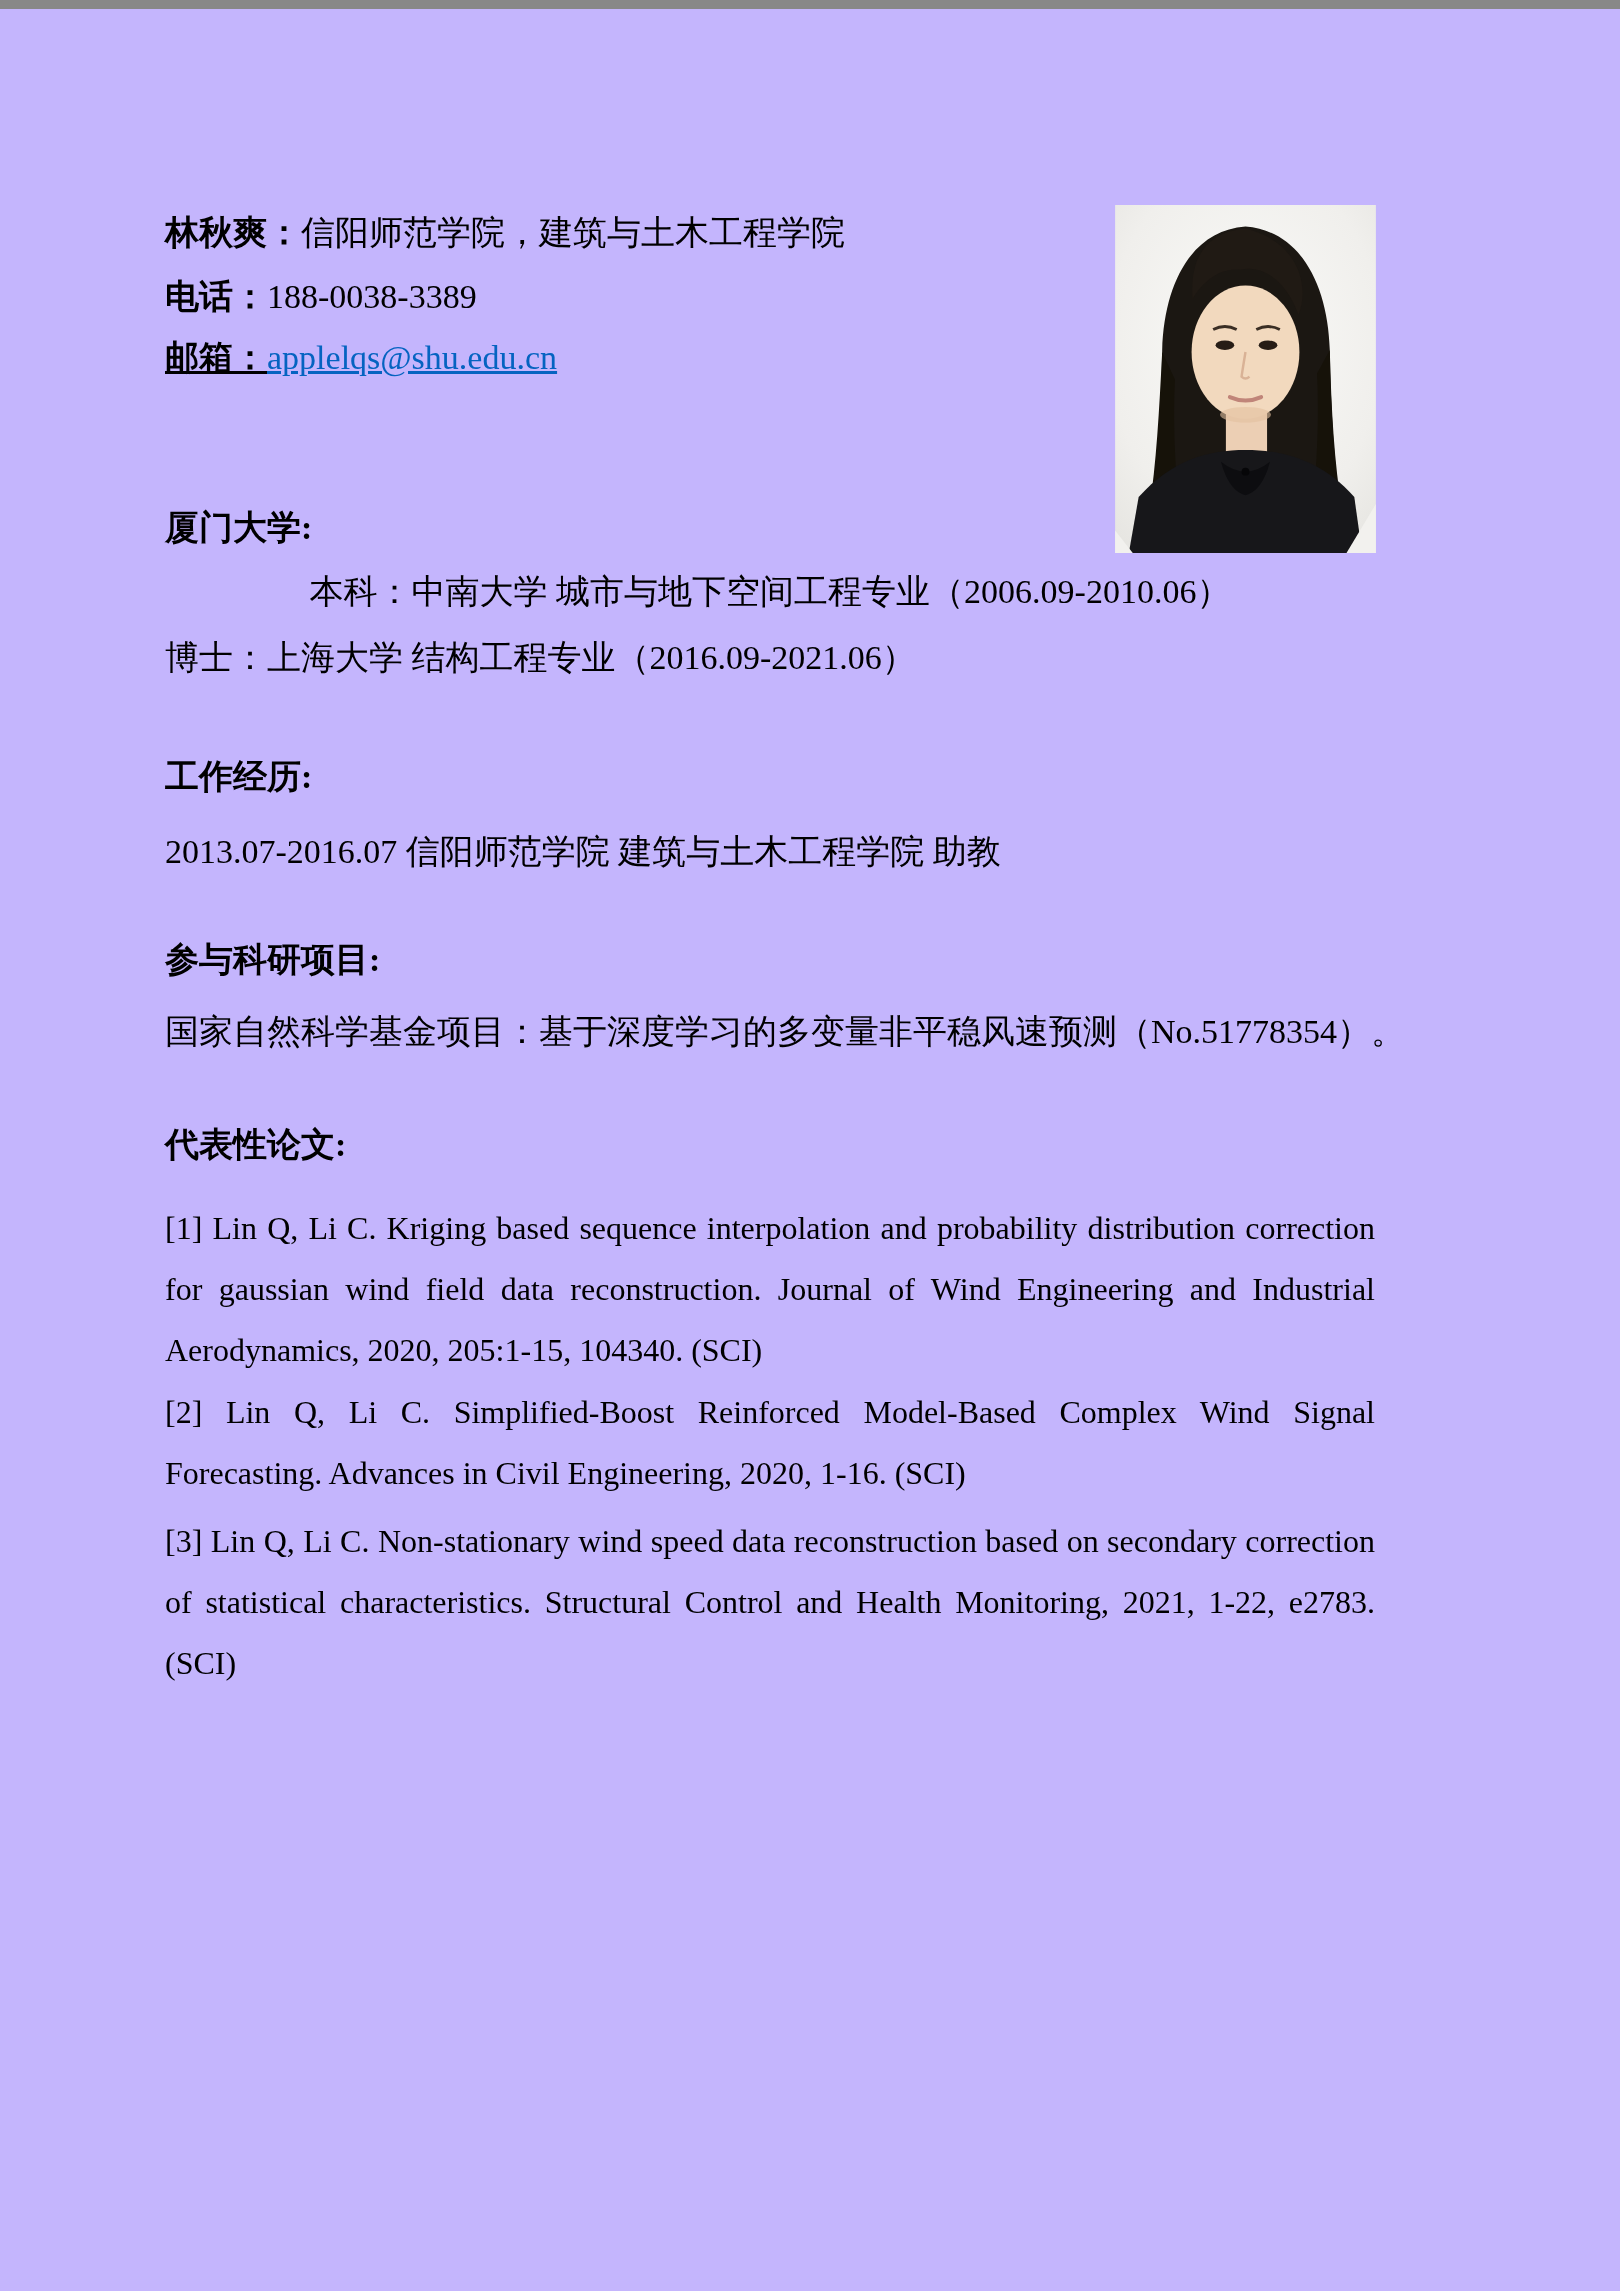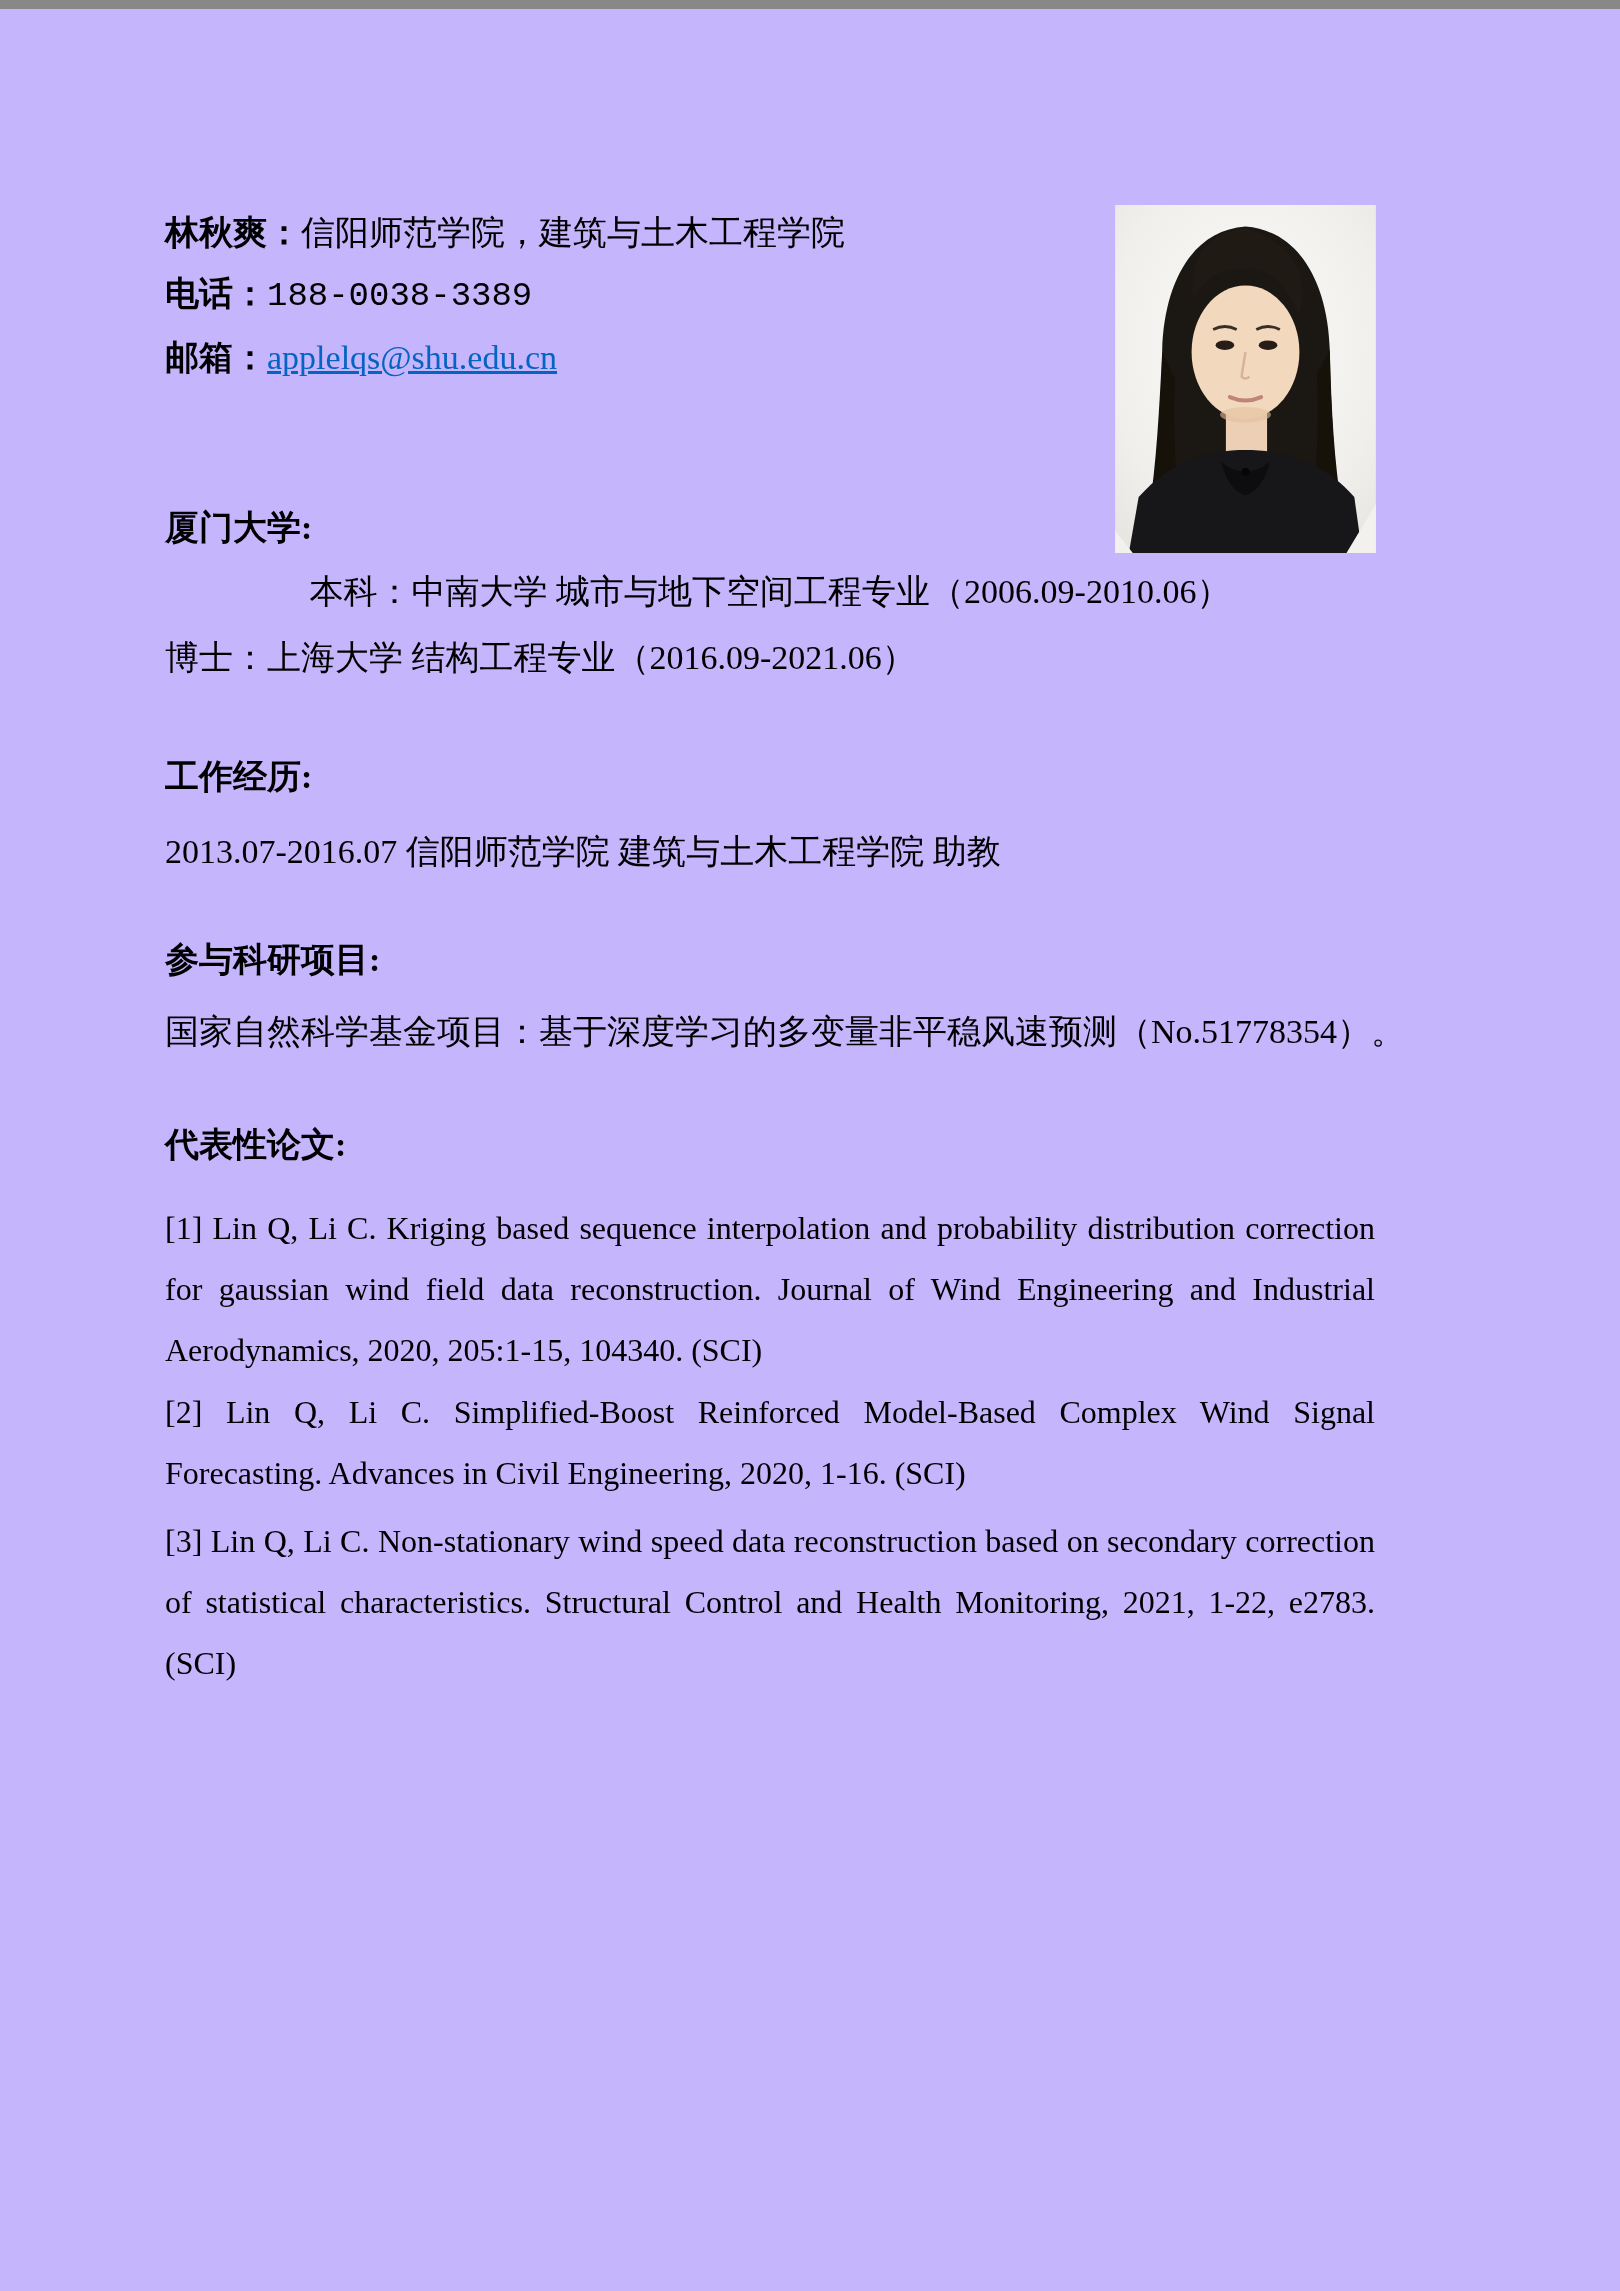--- a/index.html
+++ b/index.html
@@ -12,22 +12,22 @@
     overflow:hidden;
     margin:9px auto;
   }
   .content { position:absolute; left:165px; top:193px; width:1210px; }
 
   .row   { font-size:34px; line-height:61px; white-space:nowrap; }
   .lbl   { font-weight:bold; }
   .heading { font-size:34px; font-weight:bold; line-height:61px; white-space:nowrap; }
   .para  { font-size:32px; line-height:61px; text-align:justify; text-align-last:left; margin:0; }
 
-  #phone-row   { margin-top:2.9px;font-family:Liberation Mono, monospace; }
-  #email-row   { margin-top:0; }
+  #phone-row   { margin-top:2.9px; }
+  #email-row   { margin-top:0;text-decoration:underline; }
   #edu-heading { margin-top:109px; }
   #edu-0 { margin-top:2.9px;text-align:center; }
   #edu-1 { margin-top:7.8px; }
   #edu-2 { margin-top:4.9px; }
   #work-heading { margin-top:58px; }
   #work-0 { margin-top:14.7px; }
   #proj-heading { margin-top:47px; }
   #proj-0 { margin-top:10.8px; }
   #pub-heading  { margin-top:52px; }
   #paper-0 { margin-top:22.5px; }

